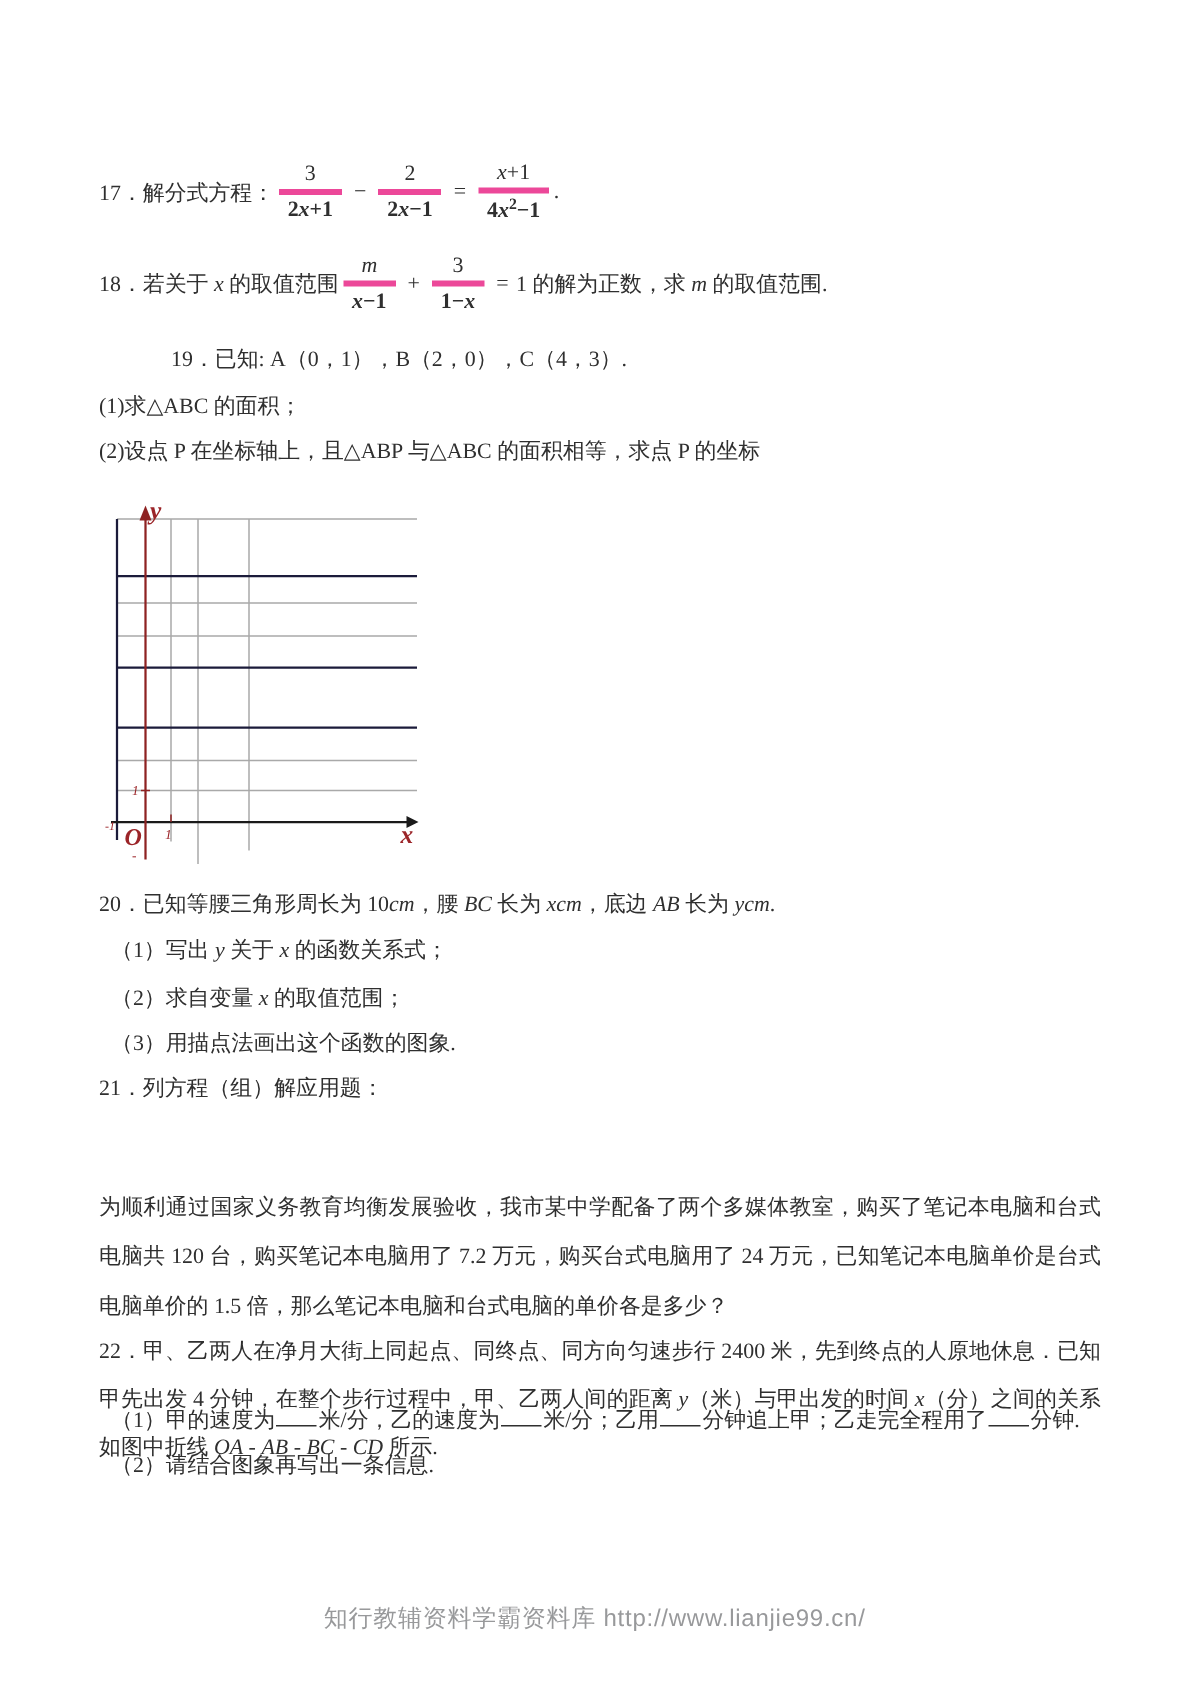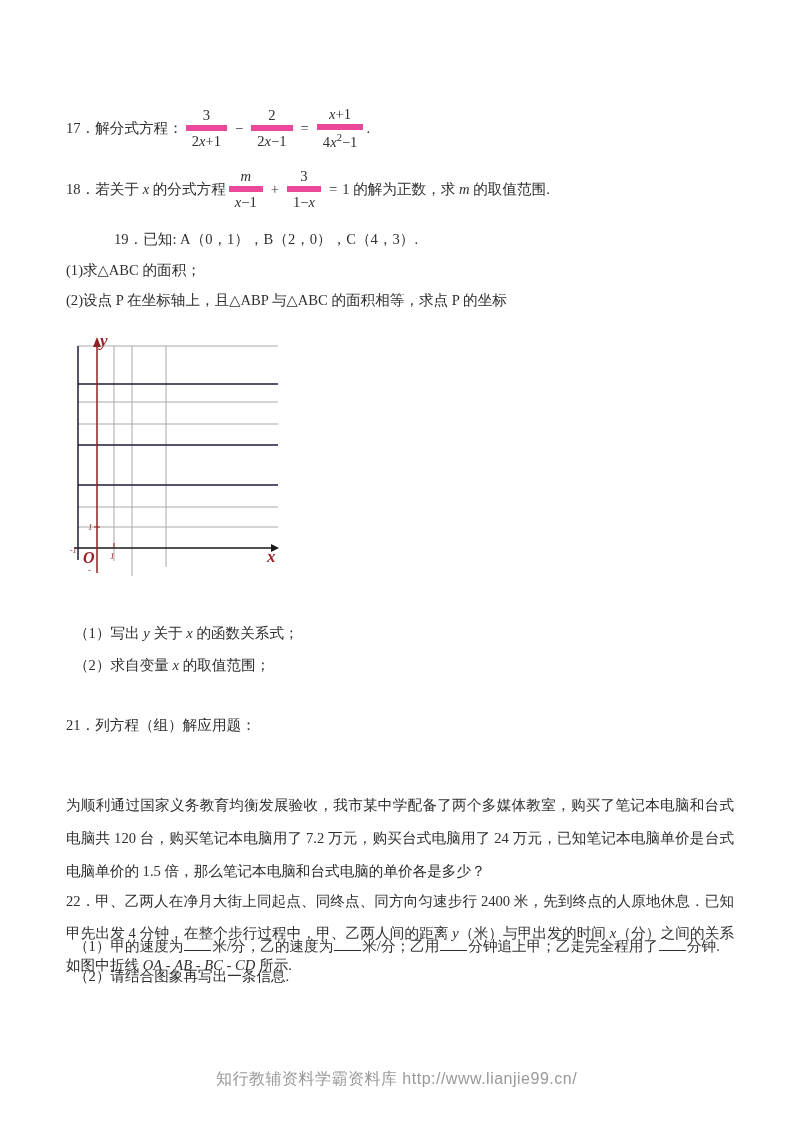--- a/index.html
+++ b/index.html
@@ -4,21 +4,21 @@
 <style>
   html,body{margin:0;padding:0;background:#ffffff;}
   .page{position:relative;width:793px;height:1122px;background:#ffffff;overflow:hidden;
         font-family:"Liberation Serif","DejaVu Serif",serif;font-size:14.6px;color:#2f2f2f;}
   .row{position:absolute;left:66px;white-space:nowrap;}
   .indent{left:74px;}
   .para{position:absolute;left:66px;width:668px;text-align:justify;line-height:33px;white-space:normal;margin-top:48px;}
   .mathrow{display:flex;align-items:center;height:56px;}
   .frac{display:inline-block;text-align:center;vertical-align:middle;margin:0 3px;line-height:1.25;}
   .frac .num{display:block;padding:0 6px 1px;}
-  .frac .den{display:block;border-top:6px solid #ec4899;padding:1px 6px 0;}
+  .frac .den{display:block;border-top:4px solid #ec4899;padding:1px 6px 0;font-weight:bold;}
   .op{margin:0 5px;}
   .seg-i{font-style:italic;}
   .seg-sup{vertical-align:super;font-size:0.72em;}
   .seg-u{display:inline-block;width:27px;height:13px;border-bottom:1px solid #2f2f2f;margin:0 1px;}
   .graph{position:absolute;left:60px;top:330px;width:230px;height:250px;}
   .graph text{font-family:"Liberation Serif","DejaVu Serif",serif;font-style:italic;fill:#9b2428;}
   .footer{position:absolute;top:1069px;left:0;width:793px;text-align:center;
           font-family:"Liberation Sans","DejaVu Sans",sans-serif;font-size:16px;color:#98999b;letter-spacing:0.5px;}
 </style>
 </head>
@@ -39,21 +39,21 @@
     </span>
     <span class="op"><span class="seg-n">=</span></span>
     <span class="frac">
       <span class="num"><span class="seg-i">x</span><span class="seg-n">+1</span></span>
       <span class="den"><span class="seg-n">4</span><span class="seg-i">x</span><span class="seg-sup">2</span><span class="seg-n">−1</span></span>
     </span>
     <span><span class="seg-n">.</span></span>
   </div>
 
   <div class="row mathrow" style="top:161px;">
-    <span><span class="seg-n">18．若关于 </span><span class="seg-i">x</span><span class="seg-n"> 的分式方程</span></span>
+    <span><span class="seg-n">18．若关于 </span><span class="seg-i">x</span><span class="seg-n"> 的取值范围</span></span>
     <span class="frac">
       <span class="num"><span class="seg-i">m</span></span>
       <span class="den"><span class="seg-i">x</span><span class="seg-n">−1</span></span>
     </span>
     <span class="op"><span class="seg-n">+</span></span>
     <span class="frac">
       <span class="num"><span class="seg-n">3</span></span>
       <span class="den"><span class="seg-n">1−</span><span class="seg-i">x</span></span>
     </span>
     <span class="op"><span class="seg-n">=</span></span>
@@ -98,22 +98,24 @@
 
     <text x="40" y="16" font-size="17" font-weight="bold">y</text>
     <text x="207" y="232" font-size="17" font-weight="bold">x</text>
     <text x="23" y="233" font-size="16" font-weight="bold">O</text>
     <text x="28" y="200" font-size="9">1</text>
     <text x="50" y="229" font-size="9">1</text>
     <text x="10" y="223" font-size="8">-1</text>
     <text x="28" y="243" font-size="9">-</text>
   </svg>
 
+  <div class="row" style="top:593px;"><span class="seg-n">20．已知等腰三角形周长为 10</span><span class="seg-i">cm</span><span class="seg-n">，腰 </span><span class="seg-i">BC</span><span class="seg-n"> 长为 </span><span class="seg-i">xcm</span><span class="seg-n">，底边 </span><span class="seg-i">AB</span><span class="seg-n"> 长为 </span><span class="seg-i">ycm</span><span class="seg-n">.</span></div>
   <div class="row indent" style="top:624px;"><span class="seg-n">（1）写出 </span><span class="seg-i">y</span><span class="seg-n"> 关于 </span><span class="seg-i">x</span><span class="seg-n"> 的函数关系式；</span></div>
   <div class="row indent" style="top:656px;"><span class="seg-n">（2）求自变量 </span><span class="seg-i">x</span><span class="seg-n"> 的取值范围；</span></div>
+  <div class="row indent" style="top:686px;"><span class="seg-n">（3）用描点法画出这个函数的图象.</span></div>
 
   <div class="row" style="top:716px;"><span class="seg-n">21．列方程（组）解应用题：</span></div>
   <div class="para" style="top:741px;"><span class="seg-n">为顺利通过国家义务教育均衡发展验收，我市某中学配备了两个多媒体教室，购买了笔记本电脑和台式电脑共 120 台，购买笔记本电脑用了 7.2 万元，购买台式电脑用了 24 万元，已知笔记本电脑单价是台式电脑单价的 1.5 倍，那么笔记本电脑和台式电脑的单价各是多少？</span></div>
 
   <div class="para" style="top:837px;line-height:32px;"><span class="seg-n">22．甲、乙两人在净月大街上同起点、同终点、同方向匀速步行 2400 米，先到终点的人原地休息．已知甲先出发 4 分钟，在整个步行过程中，甲、乙两人间的距离 </span><span class="seg-i">y</span><span class="seg-n">（米）与甲出发的时间 </span><span class="seg-i">x</span><span class="seg-n">（分）之间的关系如图中折线 </span><span class="seg-i">OA</span><span class="seg-n"> - </span><span class="seg-i">AB</span><span class="seg-n"> - </span><span class="seg-i">BC</span><span class="seg-n"> - </span><span class="seg-i">CD</span><span class="seg-n"> 所示.</span></div>
   <div class="row indent" style="top:937px;"><span class="seg-n">（1）甲的速度为</span><span class="seg-u"></span><span class="seg-n">米/分，乙的速度为</span><span class="seg-u"></span><span class="seg-n">米/分；乙用</span><span class="seg-u"></span><span class="seg-n">分钟追上甲；乙走完全程用了</span><span class="seg-u"></span><span class="seg-n">分钟.</span></div>
   <div class="row indent" style="top:967px;text-align:right;"><span class="seg-n">（2）请结合图象再写出一条信息.</span></div>
 
   <div class="footer">知行教辅资料学霸资料库 http://www.lianjie99.cn/</div>
 

